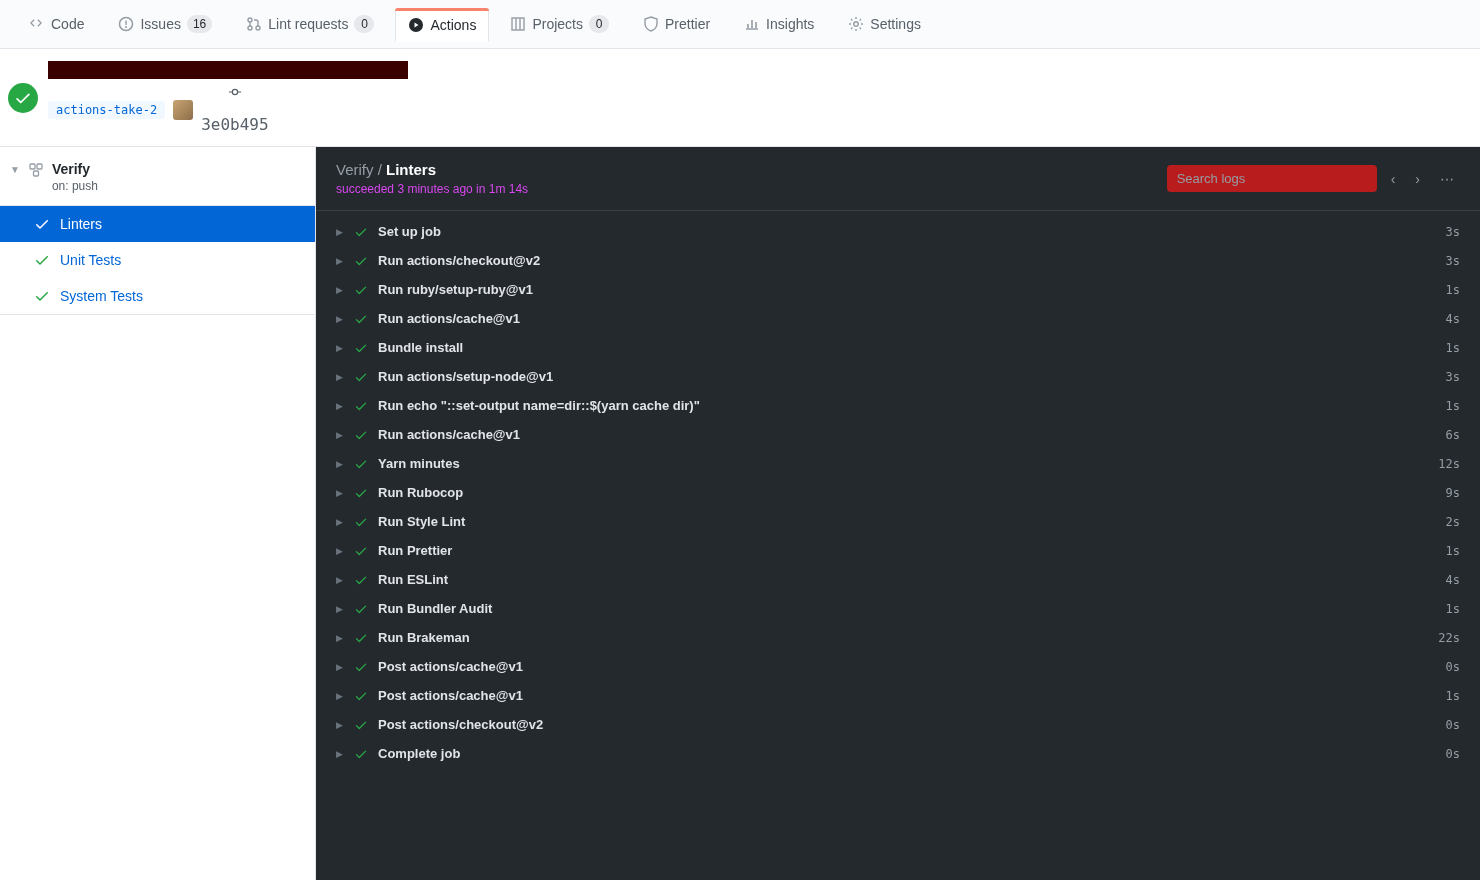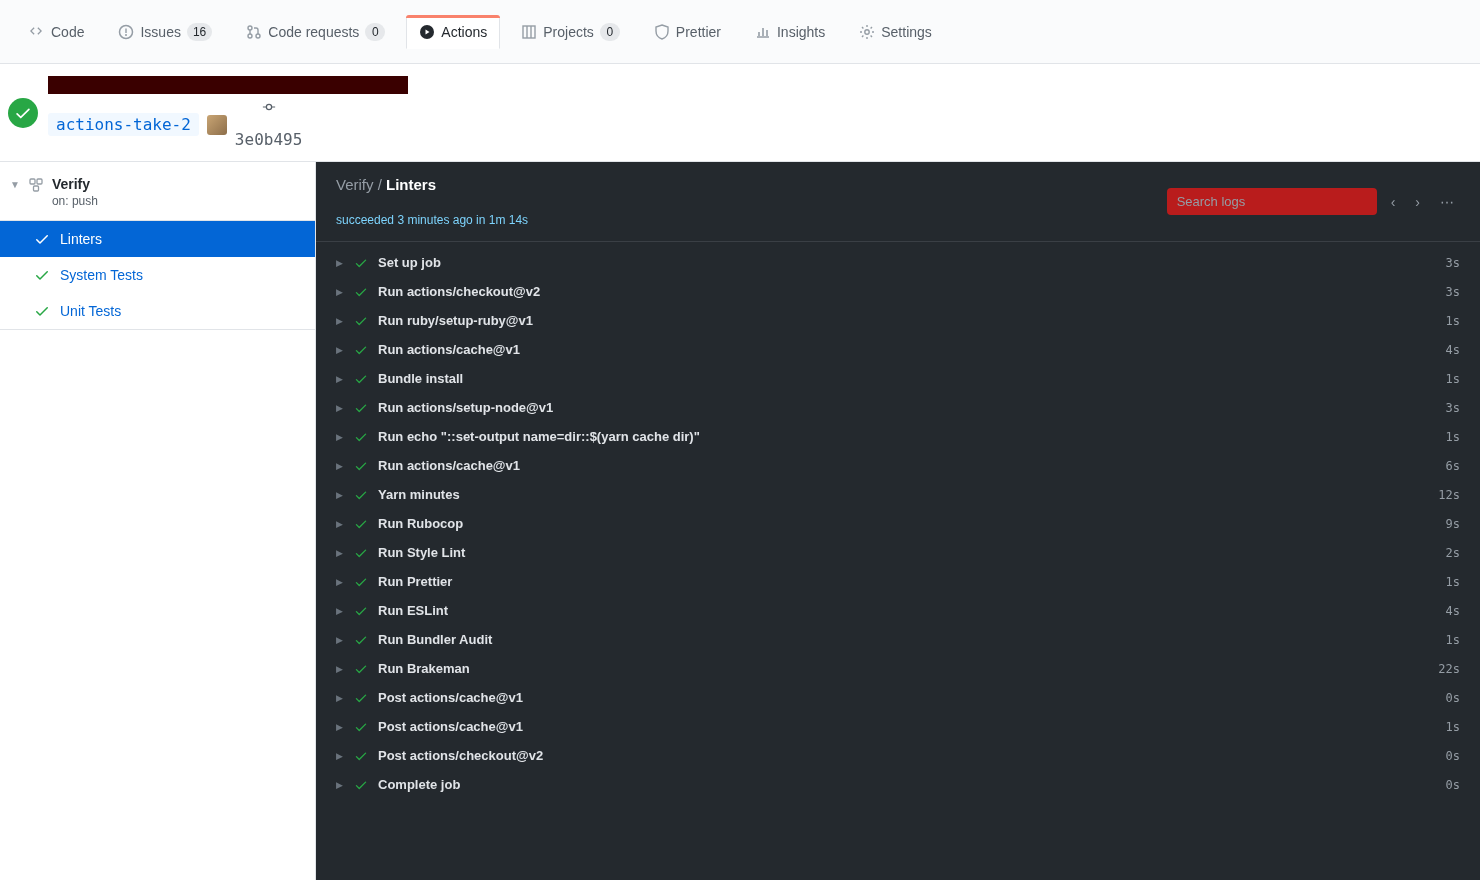--- a/index.html
+++ b/index.html
@@ -1,33 +1,33 @@
 <!DOCTYPE html>
 <html><head>
 <meta charset="utf-8">
 <style>
 * { box-sizing: border-box; margin: 0; padding: 0; }
 body { font-family: -apple-system, BlinkMacSystemFont, "Segoe UI", Helvetica, Arial, sans-serif; font-size: 14px; color: #24292e; background: #fff; }
 
 
-.tabnav { display: flex; align-items: center; height: 64px; border-bottom: 1px solid #e1e4e8; padding: 0 16px; gap: 8px; background: #fafbfc; }
+.tabnav { display: flex; align-items: center; height: 49px; border-bottom: 1px solid #e1e4e8; padding: 0 16px; gap: 8px; background: #fafbfc; }
 .tabnav-item { display: flex; align-items: center; gap: 6px; padding: 8px 12px; color: #586069; cursor: pointer; font-size: 14px; border: 1px solid transparent; border-radius: 4px 4px 0 0; position: relative; }
 .tabnav-item.active { color: #24292e; background: #fff; border-color: #e1e4e8; border-bottom-color: #fff; margin-bottom: -1px; }
 .tabnav-item.active::before { content: ""; position: absolute; top: -1px; left: -1px; right: -1px; height: 3px; background: #f9826c; border-radius: 4px 4px 0 0; }
 .tabnav-item .icon { color: #959da5; display: inline-flex; }
 .tabnav-item.active .icon { color: #24292e; }
 .counter { background: #d1d5da80; color: #24292e; border-radius: 10px; padding: 0 6px; font-size: 12px; line-height: 18px; min-width: 20px; text-align: center; }
 
 
 .run-header { display: flex; align-items: center; padding: 12px 8px; gap: 10px; border-bottom: 1px solid #e1e4e8; }
 .status-dot { width: 30px; height: 30px; border-radius: 50%; background: #28a745; display: flex; align-items: center; justify-content: center; color: #fff; flex-shrink: 0; }
 .run-title-block { display: flex; flex-direction: column; gap: 6px; }
 .run-title-bar { width: 360px; height: 18px; background: #3a0000; }
 .run-meta { display: flex; align-items: center; gap: 8px; font-size: 12px; }
-.branch-pill { background: #f1f8ff; color: #0366d6; font-family: SFMono-Regular, Consolas, monospace; font-size: 16px; padding: 2px 8px; border-radius: 3px; }
+.branch-pill { background: #f1f8ff; color: #0366d6; font-family: SFMono-Regular, Consolas, monospace; font-size: 12px; padding: 2px 8px; border-radius: 3px; }
 .avatar { width: 20px; height: 20px; border-radius: 3px; background: linear-gradient(135deg, #c9a574, #8d6e4a); }
 .commit-hash-wrap { color: #586069; display: flex; align-items: center; gap: 16px; font-family: SFMono-Regular, Consolas, monospace; font-size: 16px; flex-direction: column; }
 
 
 .body { display: flex; height: calc(880px - 48px - 66px); }
 .sidebar { width: 316px; background: #fff; border-right: 1px solid #e1e4e8; border-bottom: 1px solid #e1e4e8; }
 .wf-header { display: flex; align-items: flex-start; gap: 8px; padding: 14px 16px 12px 10px; }
 .wf-header .caret { color: #959da5; font-size: 10px; padding-top: 3px; }
 .wf-header .wficon { color: #959da5; padding-top: 1px; }
 .wf-name { font-weight: 600; font-size: 14px; }
@@ -37,21 +37,21 @@
 .job-row.active { background: #0366d6; color: #fff; }
 .job-row .chk { color: #28a745; display: inline-flex; }
 .job-row.active .chk { color: #fff; }
 
 
 .main { flex: 1; background: #24292e; color: #d1d5da; display: flex; flex-direction: column; }
 .main-header { display: flex; align-items: center; justify-content: space-between; padding: 14px 20px; border-bottom: 1px solid #3a3f45; }
 .main-title { font-size: 15px; }
 .main-title .bc { color: #959da5; }
 .main-title .jb { color: #fff; font-weight: 600; }
-.main-sub { color: #7dd3fc; font-size: 12px; margin-top: 20px; }
+.main-sub { color: #d946ef; font-size: 12px; margin-top: 4px; }
 .main-tools { display: flex; align-items: center; gap: 8px; }
 .search-logs { background: #b91c1c; border: none; color: #d1d5da; border-radius: 4px; padding: 6px 10px; width: 210px; font-size: 13px; }
 .search-logs::placeholder { color: #959da5; }
 .nav-arrow, .kebab { background: transparent; border: none; color: #959da5; cursor: pointer; padding: 4px 6px; font-size: 14px; }
 .steps { overflow-y: auto; padding: 6px 0; }
 .step { display: flex; align-items: center; gap: 10px; padding: 7px 20px; font-size: 13px; cursor: pointer; }
 .step .caret { color: #6a737d; font-size: 9px; width: 8px; }
 .step .chk { color: #28a745; display: inline-flex; }
 .step .name { color: #e1e4e8; font-weight: 600; flex: 1; }
 .step .dur { color: #959da5; font-family: SFMono-Regular, Consolas, monospace; font-size: 12px; }
@@ -127,21 +127,21 @@
       </span>
       <span>Issues</span>
       <span class="counter">16</span>
     </a>
     <a class="tabnav-item">
       <span class="icon">
         <svg width="16" height="16" viewBox="0 0 16 16">
           <use href="#i-pr"></use>
         </svg>
       </span>
-      <span>Code requests</span>
+      <span>Lint requests</span>
       <span class="counter">0</span>
     </a>
     <a class="tabnav-item active">
       <span class="icon">
         <svg width="16" height="16" viewBox="0 0 16 16">
           <use href="#i-play"></use>
         </svg>
       </span>
       <span>Actions</span>
     </a>
@@ -223,29 +223,29 @@
             </svg>
           </span>
           <span>Linters</span>
         </div>
         <div class="job-row">
           <span class="chk">
             <svg width="16" height="16" viewBox="0 0 16 16">
               <use href="#i-check"></use>
             </svg>
           </span>
+          <span>Unit Tests</span>
+        </div>
+        <div class="job-row">
+          <span class="chk">
+            <svg width="16" height="16" viewBox="0 0 16 16">
+              <use href="#i-check"></use>
+            </svg>
+          </span>
           <span>System Tests</span>
-        </div>
-        <div class="job-row">
-          <span class="chk">
-            <svg width="16" height="16" viewBox="0 0 16 16">
-              <use href="#i-check"></use>
-            </svg>
-          </span>
-          <span>Unit Tests</span>
         </div>
       </div>
   </aside>
 
   <main class="main">
     <div class="main-header">
       <div>
         <div class="main-title">
           <span class="bc">Verify /</span>
           <span class="jb">Linters</span>

